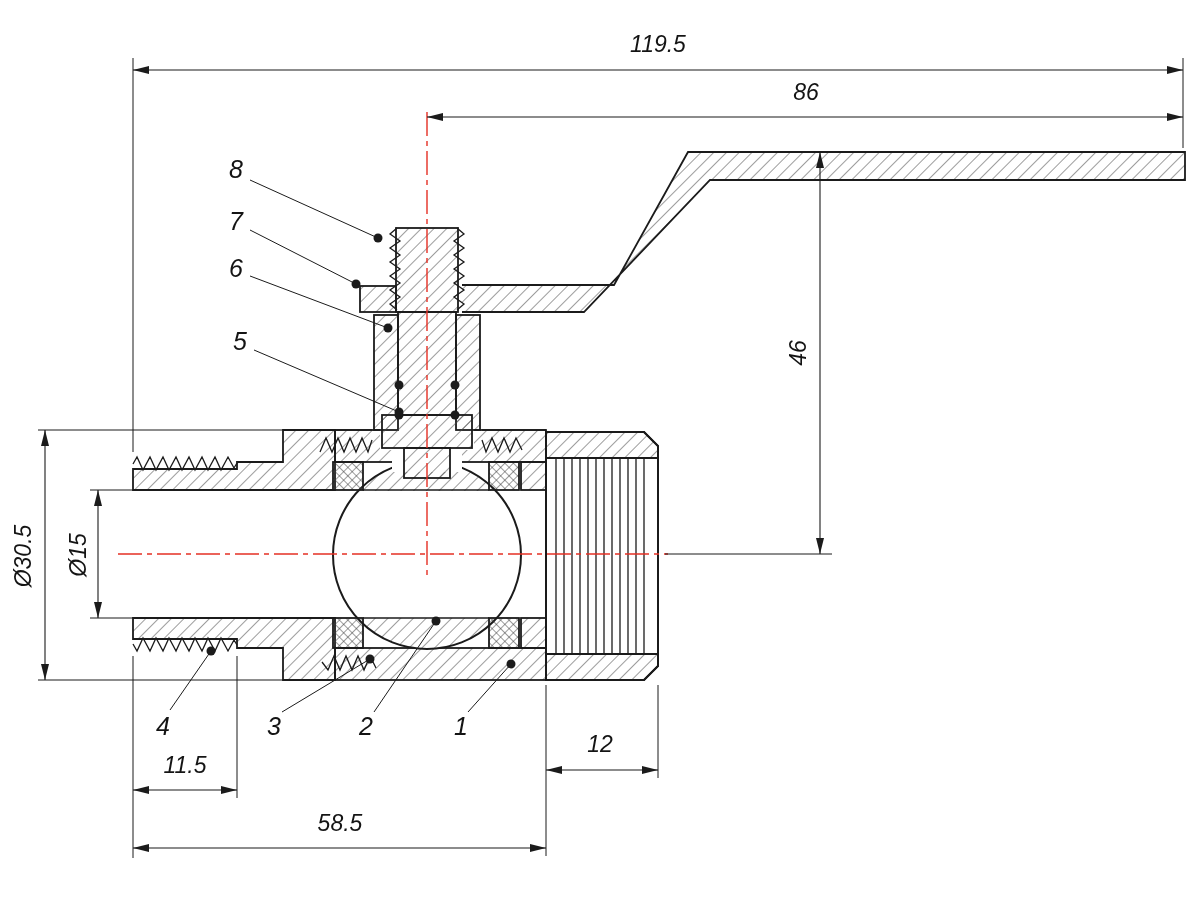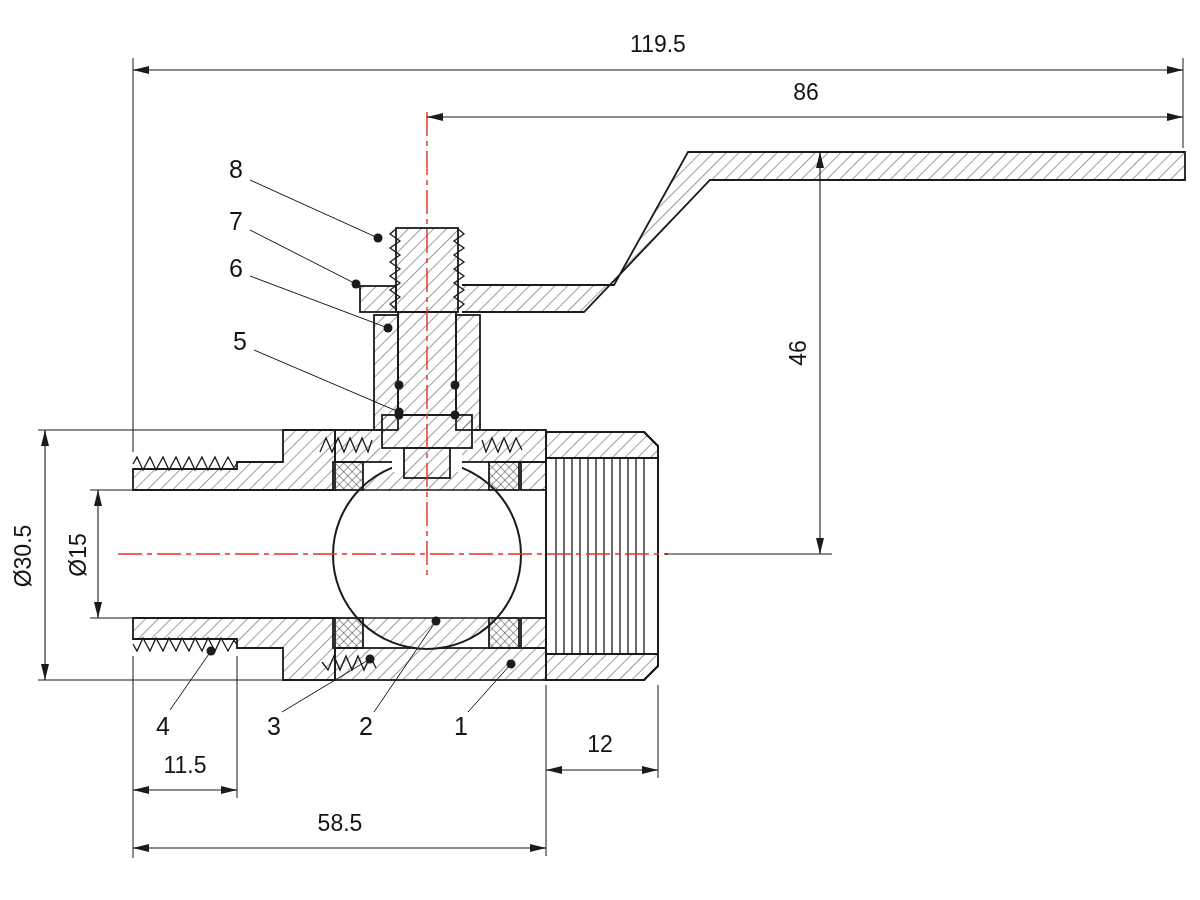--- a/index.html
+++ b/index.html
@@ -1,16 +1,16 @@
 <!DOCTYPE html>
 <html><head>
 <meta charset="utf-8">
 <style>
   html,body{margin:0;padding:0;background:#ffffff;}
-  .page{width:1200px;height:900px;background:#ffffff;position:relative;overflow:hidden;}
+  .page{width:1200px;height:900px;background:#ffffff;position:relative;overflow:hidden;font-style:italic;}
   svg{display:block;}
   .outline{fill:none;stroke:#1b1b1b;stroke-width:2;}
   .wall{stroke:#1b1b1b;stroke-width:1.8;}
   .thin{fill:none;stroke:#1b1b1b;stroke-width:1.3;}
   .dimline{fill:none;stroke:#1b1b1b;stroke-width:1.1;}
   .ext{fill:none;stroke:#1b1b1b;stroke-width:1;}
   .arrow{fill:#1b1b1b;stroke:none;}
   .center{fill:none;stroke:#e53024;stroke-width:1.4;stroke-dasharray:24 5 5 5;}
   .dot{fill:#1b1b1b;stroke:none;}
   .dim-text{font-family:"Liberation Sans",sans-serif;font-size:23px;fill:#141414;text-anchor:middle;}

